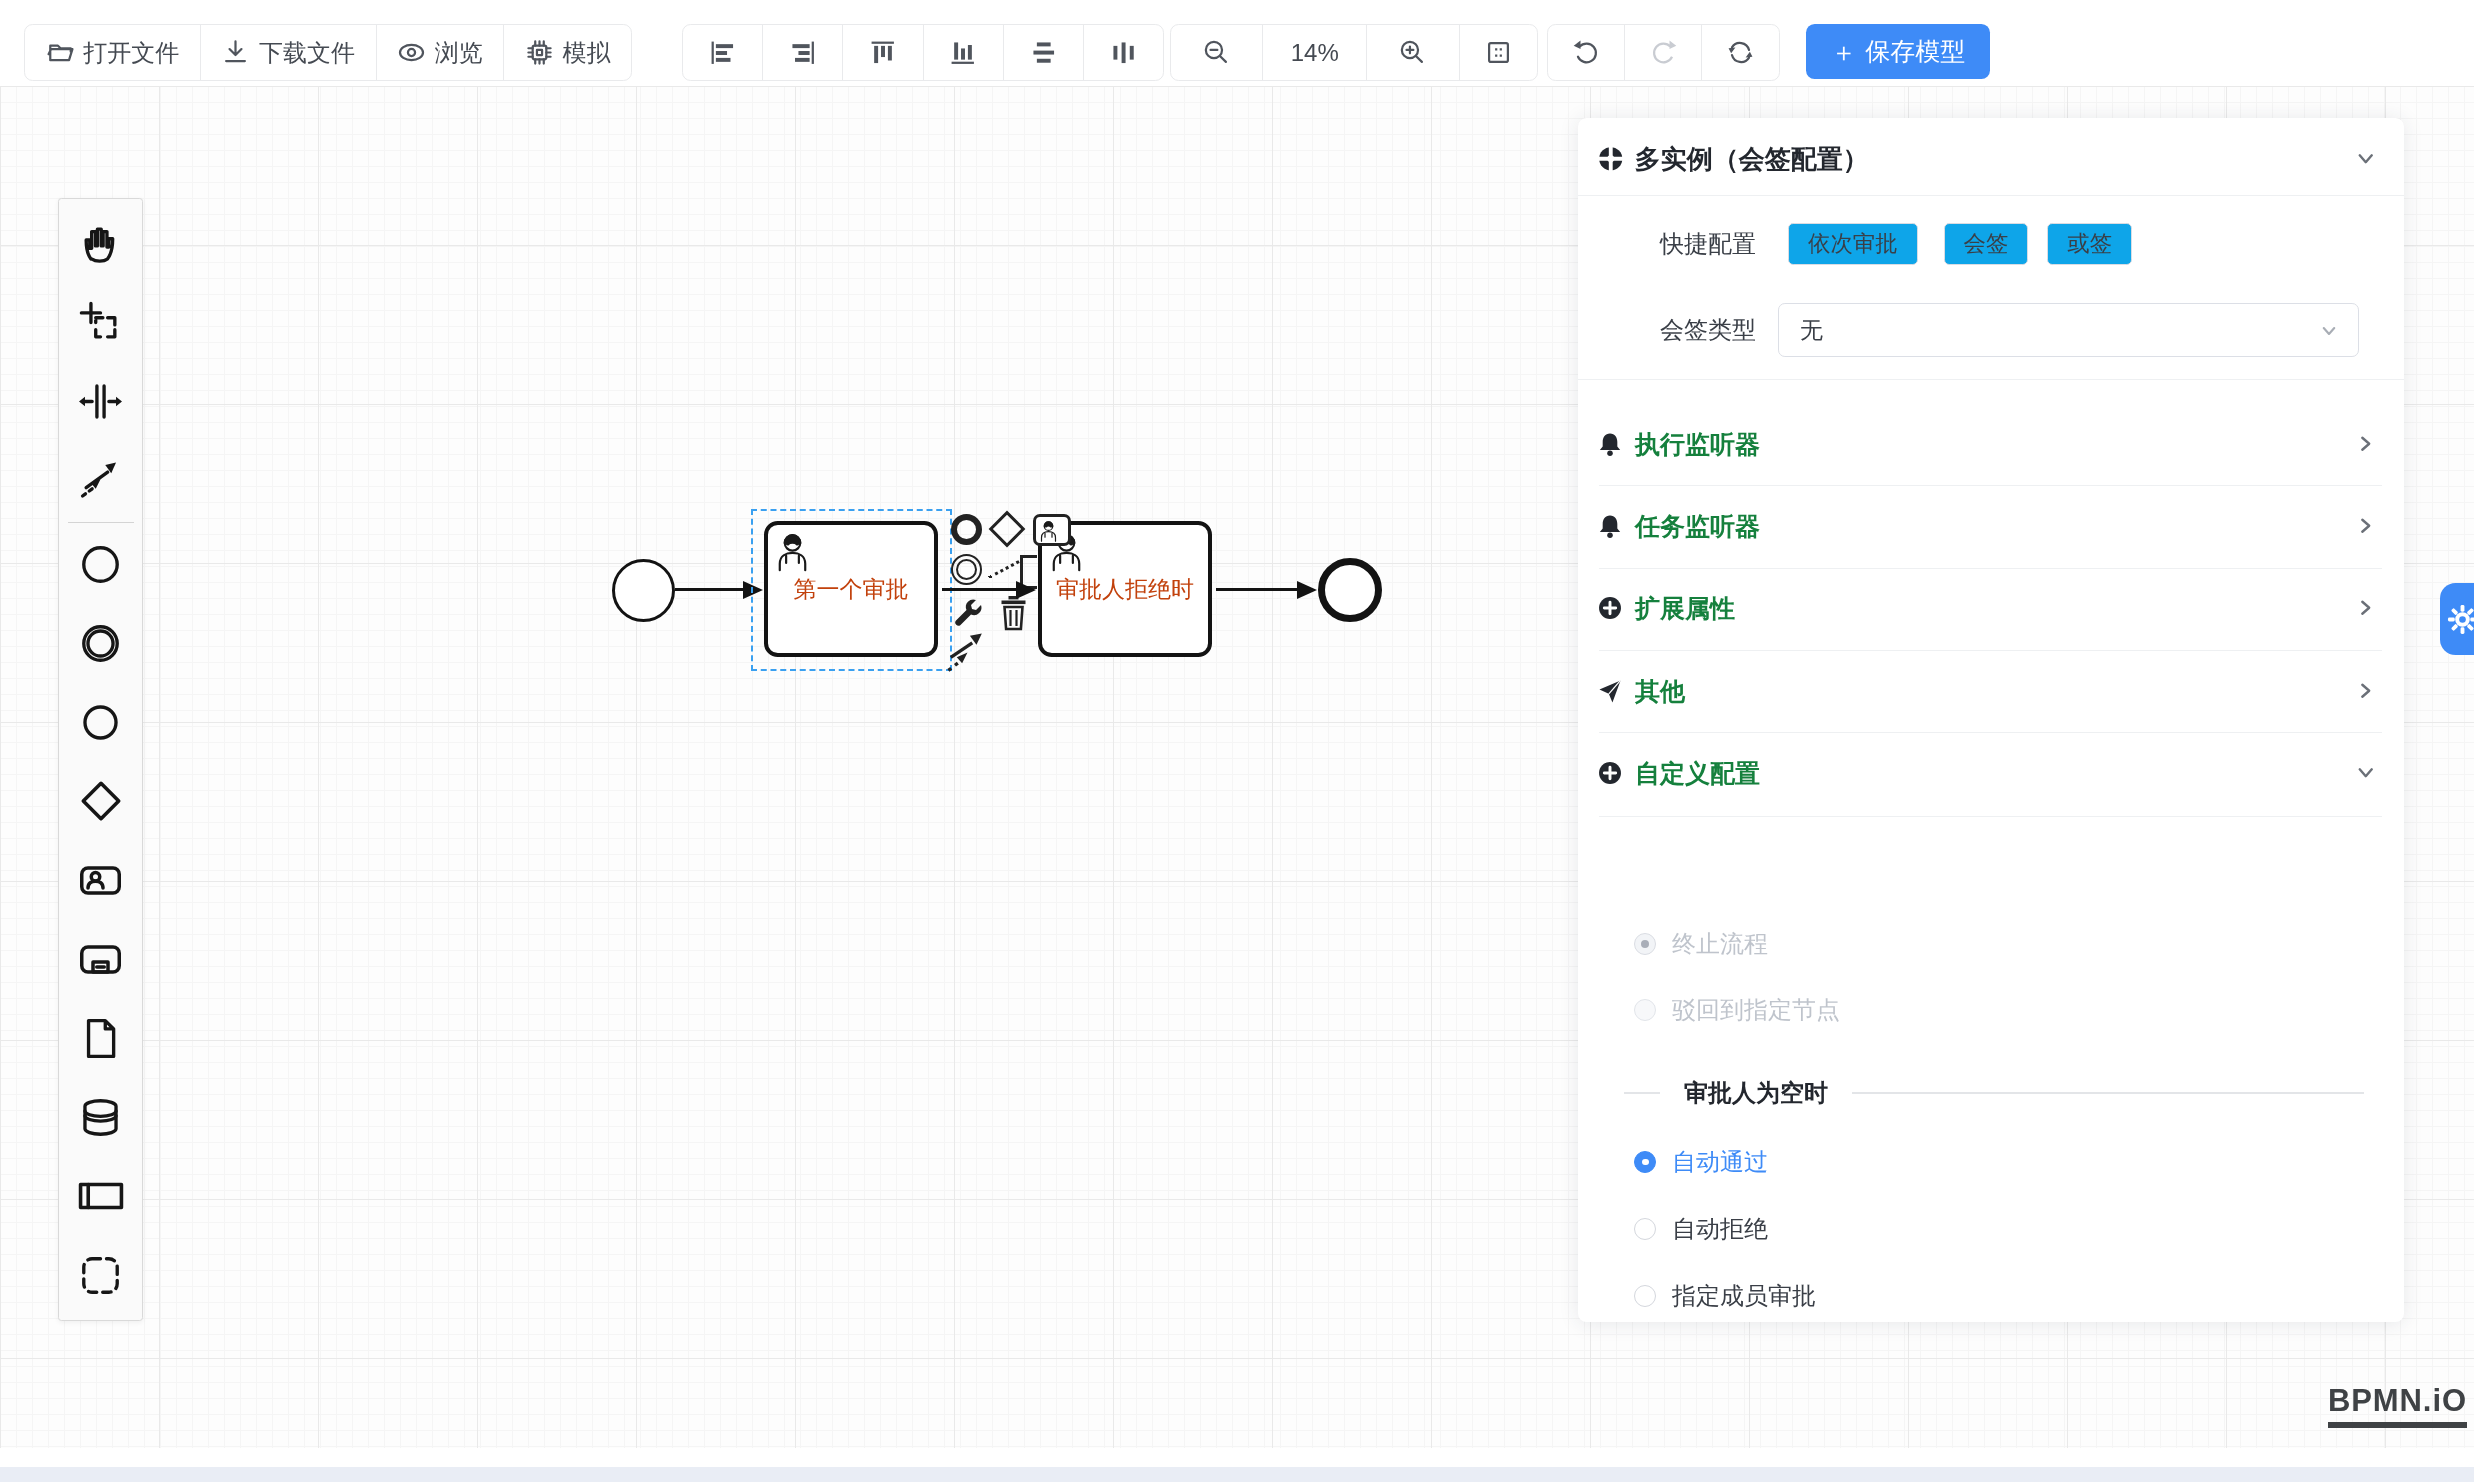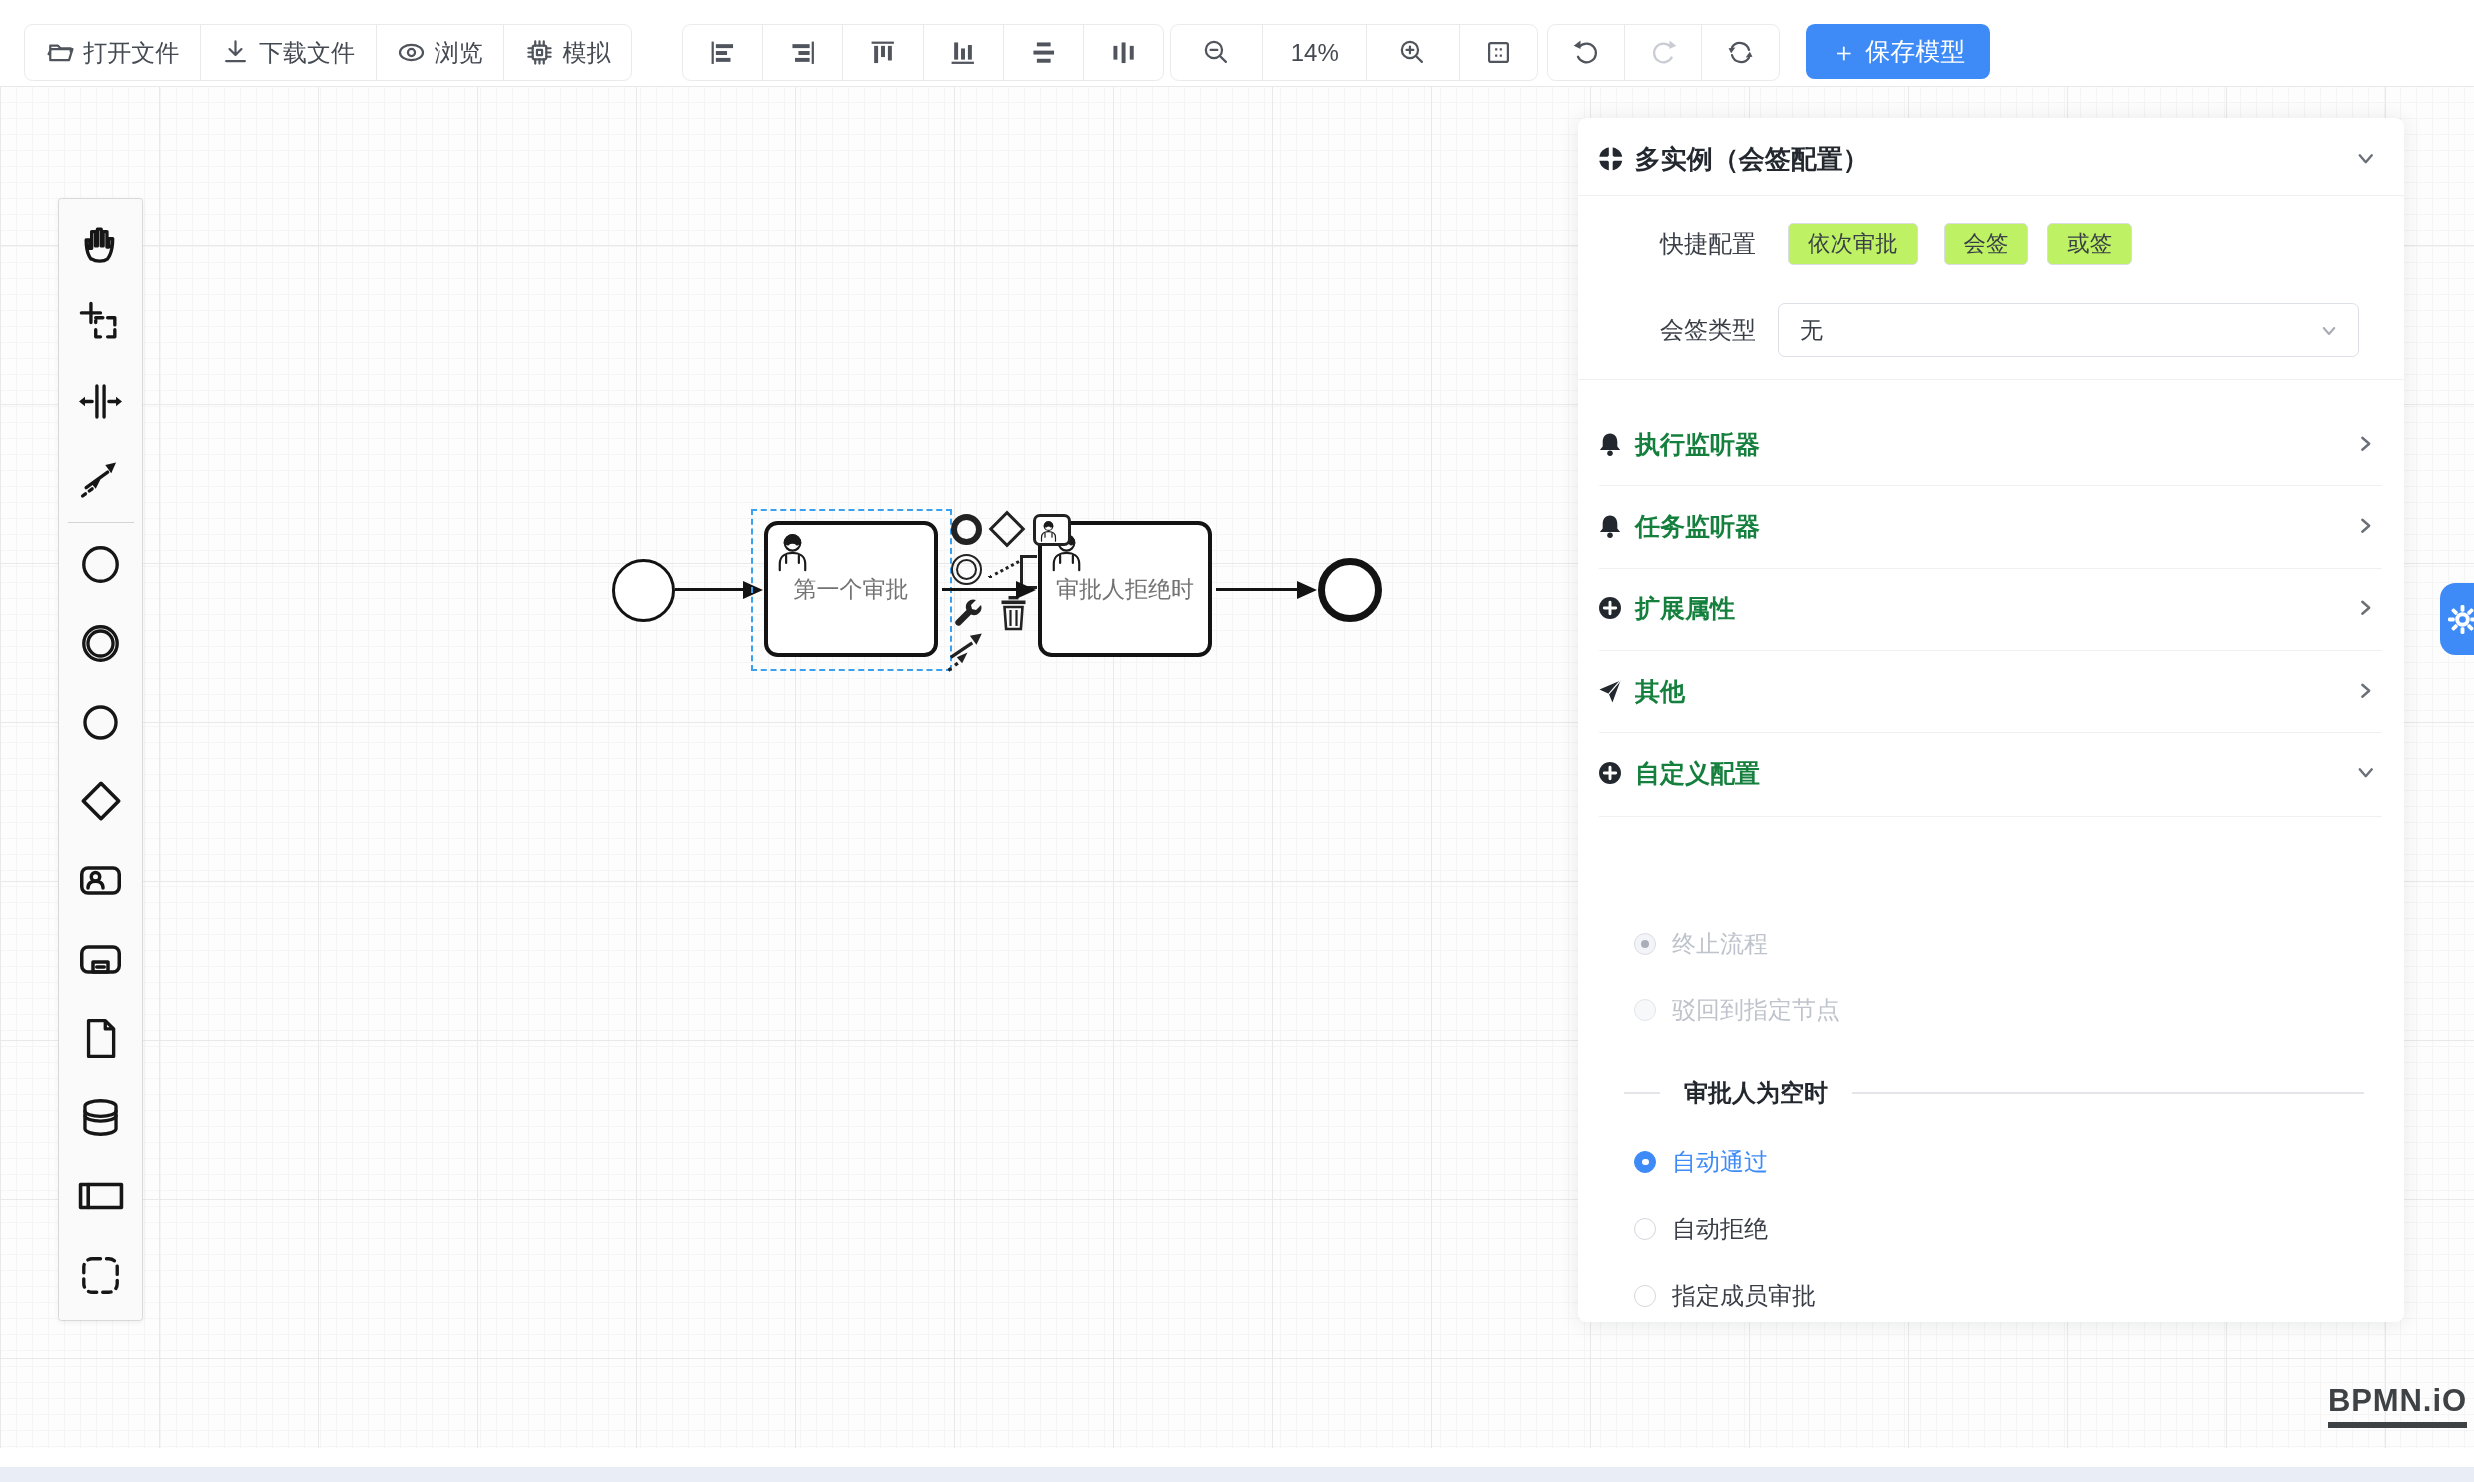--- a/index.html
+++ b/index.html
@@ -38,21 +38,21 @@
            display:flex;flex-direction:column;align-items:center;padding:5.2px 0;}
   .pitem{width:83px;height:79px;display:flex;align-items:center;justify-content:center;cursor:pointer;}
   .psep{width:66px;height:0;border-top:0.9px solid #d4d4d4;margin:1.7px 0;}
   .pal{stroke:#161616;stroke-width:2.8;fill:none;stroke-linecap:round;stroke-linejoin:round;}
 
   
   .shape{position:absolute;box-sizing:border-box;}
   .evt-start{left:612px;top:559px;width:63px;height:63px;border:3.4px solid #131313;border-radius:50%;background:#fff;}
   .evt-end{left:1318px;top:558px;width:64px;height:64px;border:7.7px solid #131313;border-radius:50%;background:#fff;}
   .task{width:174px;height:136px;border:4.3px solid #131313;border-radius:13.8px;background:#fff;
-        display:flex;align-items:center;justify-content:center;font-size:23px;color:#737373;}
+        display:flex;align-items:center;justify-content:center;font-size:23px;color:#c2410c;}
   .task1{left:764px;top:521px;}
   .task2{left:1038px;top:521px;}
   .task-person{position:absolute;left:8.6px;top:6.9px;}
   .flow{position:absolute;height:3.4px;background:#131313;}
   .fhead{position:absolute;width:0;height:0;border-top:9.5px solid transparent;
          border-bottom:9.5px solid transparent;border-left:20.6px solid #131313;}
   .selbox{position:absolute;left:751px;top:509px;width:201px;height:162px;
           border:2.6px dashed #3aa0f0;box-sizing:border-box;}
 
   
@@ -69,21 +69,21 @@
 
   
   .panel{position:absolute;left:1578px;top:118px;width:826px;height:1204px;background:#fff;z-index:7;
          border-radius:8.6px;box-shadow:0 1.7px 20.6px rgba(40,50,70,.10);box-sizing:border-box;}
   .prow{position:absolute;left:0;width:100%;display:flex;align-items:center;}
   .pdiv{position:absolute;left:20.6px;right:22.4px;height:0.9px;background:#eef0f2;}
   .phead-title{display:flex;align-items:center;gap:10.3px;font-size:26px;font-weight:700;color:#23272e;margin-left:19px;}
   .chev{position:absolute;left:774px;}
   .sec-label{display:flex;align-items:center;gap:12px;font-size:25px;font-weight:600;color:#15803d;margin-left:19px;}
   .form-label{width:178px;text-align:right;font-size:24px;color:#3a3f47;flex:none;}
-  .qbtn{height:40px;border:0.9px solid #d9dce3;border-radius:5.2px;background:#bef264;display:flex;
+  .qbtn{height:40px;border:0.9px solid #d9dce3;border-radius:5.2px;background:#0ea5e9;display:flex;
         align-items:center;justify-content:center;padding:0 19px;font-size:22.4px;color:#3a3f47;cursor:pointer;}
   .selectbox{position:relative;margin-left:22.4px;width:581px;height:54px;border:0.9px solid #dcdfe6;border-radius:6.9px;
              background:#fff;display:flex;align-items:center;font-size:23px;color:#3a3f47;padding-left:20.6px;
              box-sizing:border-box;cursor:pointer;}
   .selectbox svg{position:absolute;right:17px;top:14.6px;}
   .gtitle{display:flex;align-items:center;width:100%;}
   .gtitle .l1{width:36px;height:1.7px;background:#e3e5e8;margin-left:46px;}
   .gtitle .txt{font-size:24px;font-weight:700;color:#23272e;margin:0 24px;}
   .gtitle .l2{flex:1;height:1.7px;background:#e3e5e8;margin-right:40px;}
   .radio{width:22.4px;height:22.4px;border-radius:50%;box-sizing:border-box;margin-left:56px;flex:none;position:relative;}

